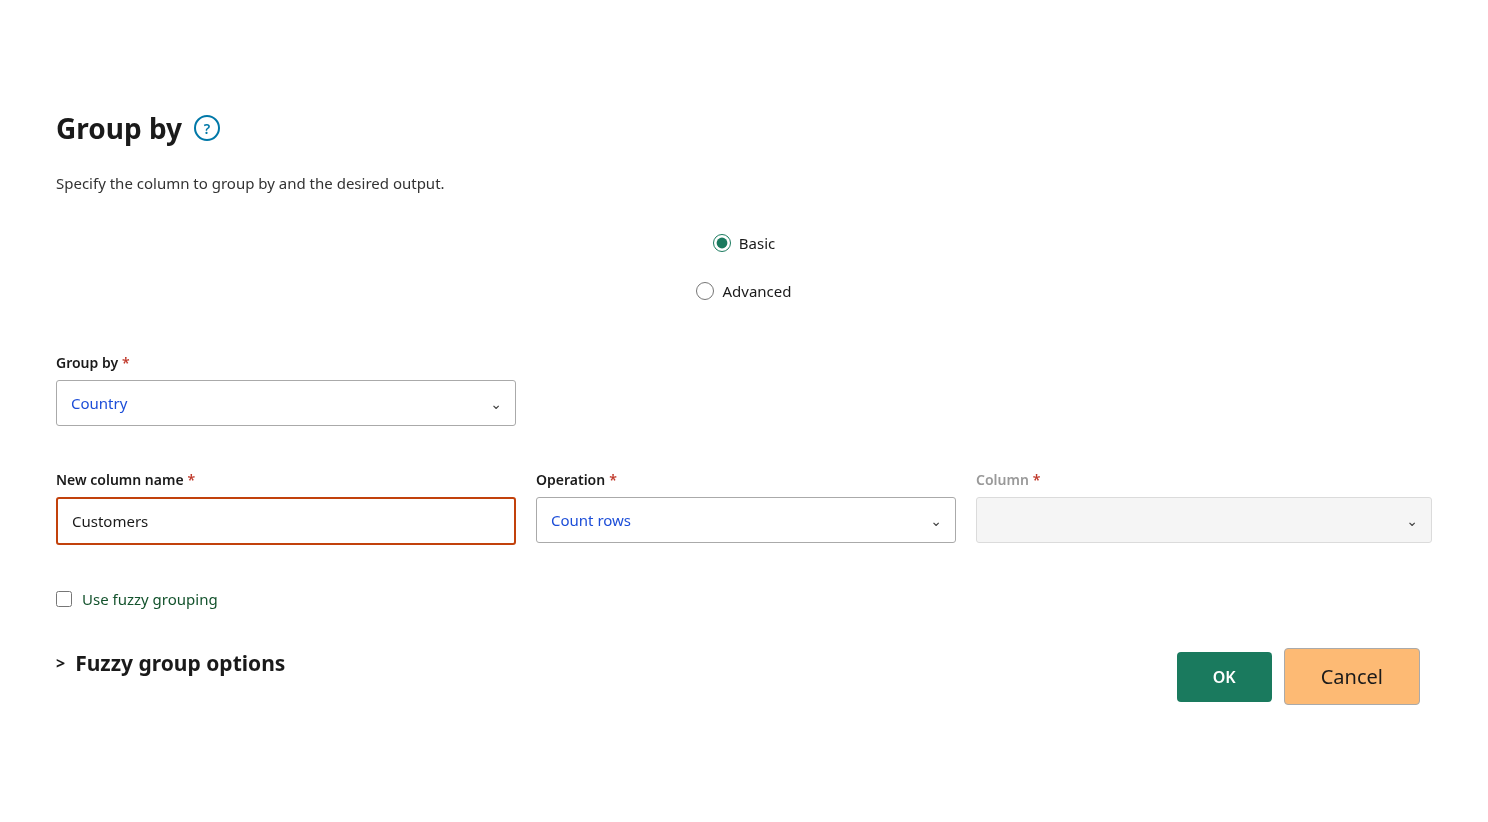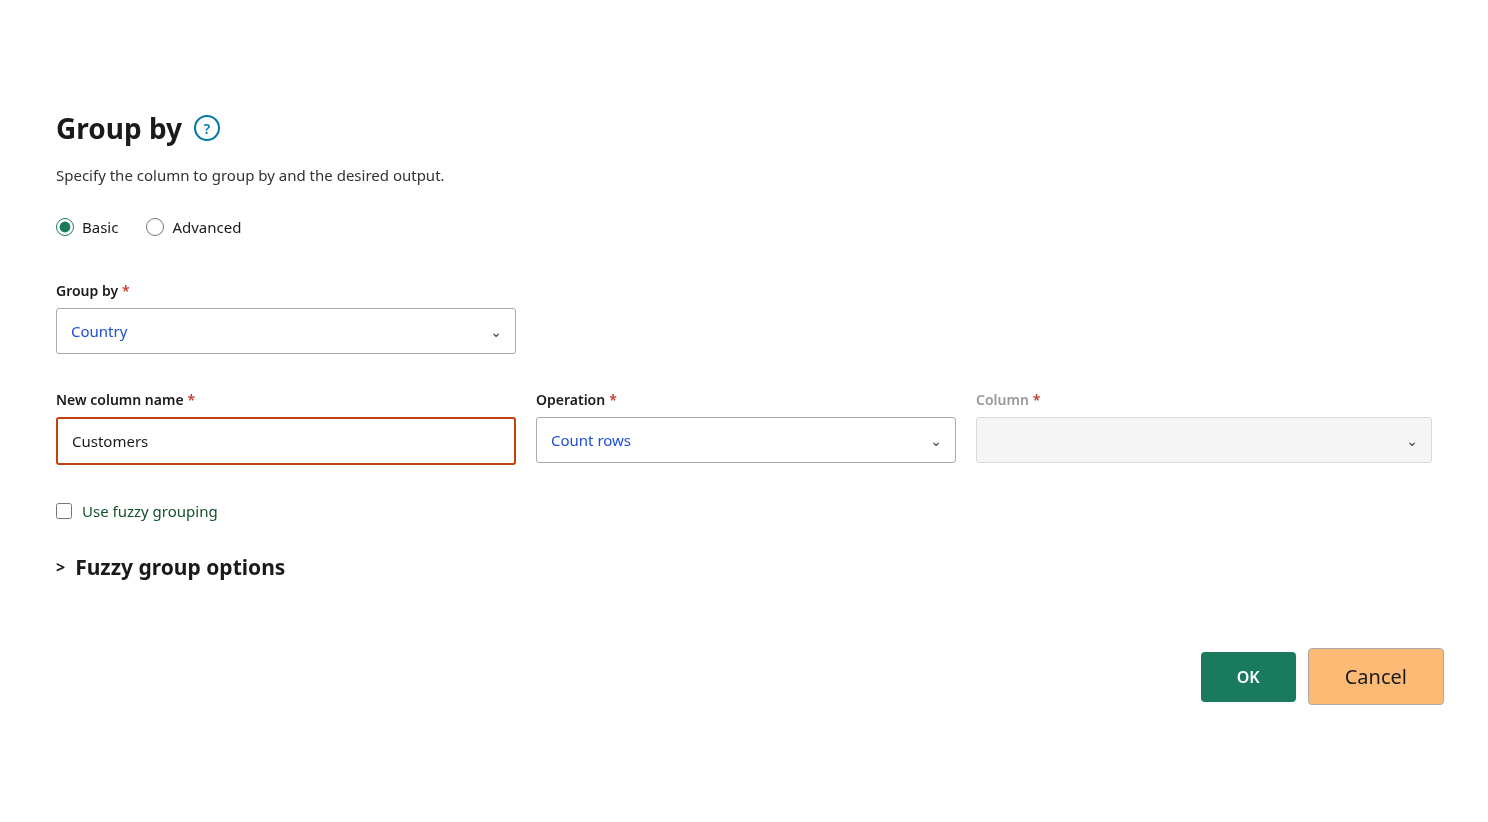--- a/index.html
+++ b/index.html
@@ -19,21 +19,21 @@
     }
 
     .dialog {
       background: #ffffff;
       width: 1488px;
       height: 700px;
       padding: 48px 56px;
       position: relative;
       display: flex;
       flex-direction: column;
-      gap: 8px;
+      gap: 16px;
     }
 
     .header-row {
       display: flex;
       align-items: center;
       gap: 12px;
       margin-bottom: 10px;
     }
 
     .title {
@@ -60,20 +60,21 @@
       font-size: 15px;
       color: #333;
       margin-bottom: 24px;
     }
 
     .radio-group {
       display: flex;
       align-items: center;
       gap: 28px;
       margin-bottom: 36px;
+      flex-direction: column;
     }
 
     .radio-label {
       display: flex;
       align-items: center;
       gap: 8px;
       font-size: 15px;
       color: #1a1a1a;
       cursor: pointer;
     }
@@ -213,21 +214,21 @@
 
     .fuzzy-options-label {
       font-size: 21px;
       font-weight: 700;
       color: #1a1a1a;
     }
 
     .footer-buttons {
       position: absolute;
       bottom: 56px;
-      right: 44px;
+      right: 68px;
       display: flex;
       gap: 12px;
       align-items: center;
     }
 
     .btn-ok {
       background: #1a7a5e;
       color: #ffffff;
       border: none;
       border-radius: 4px;

